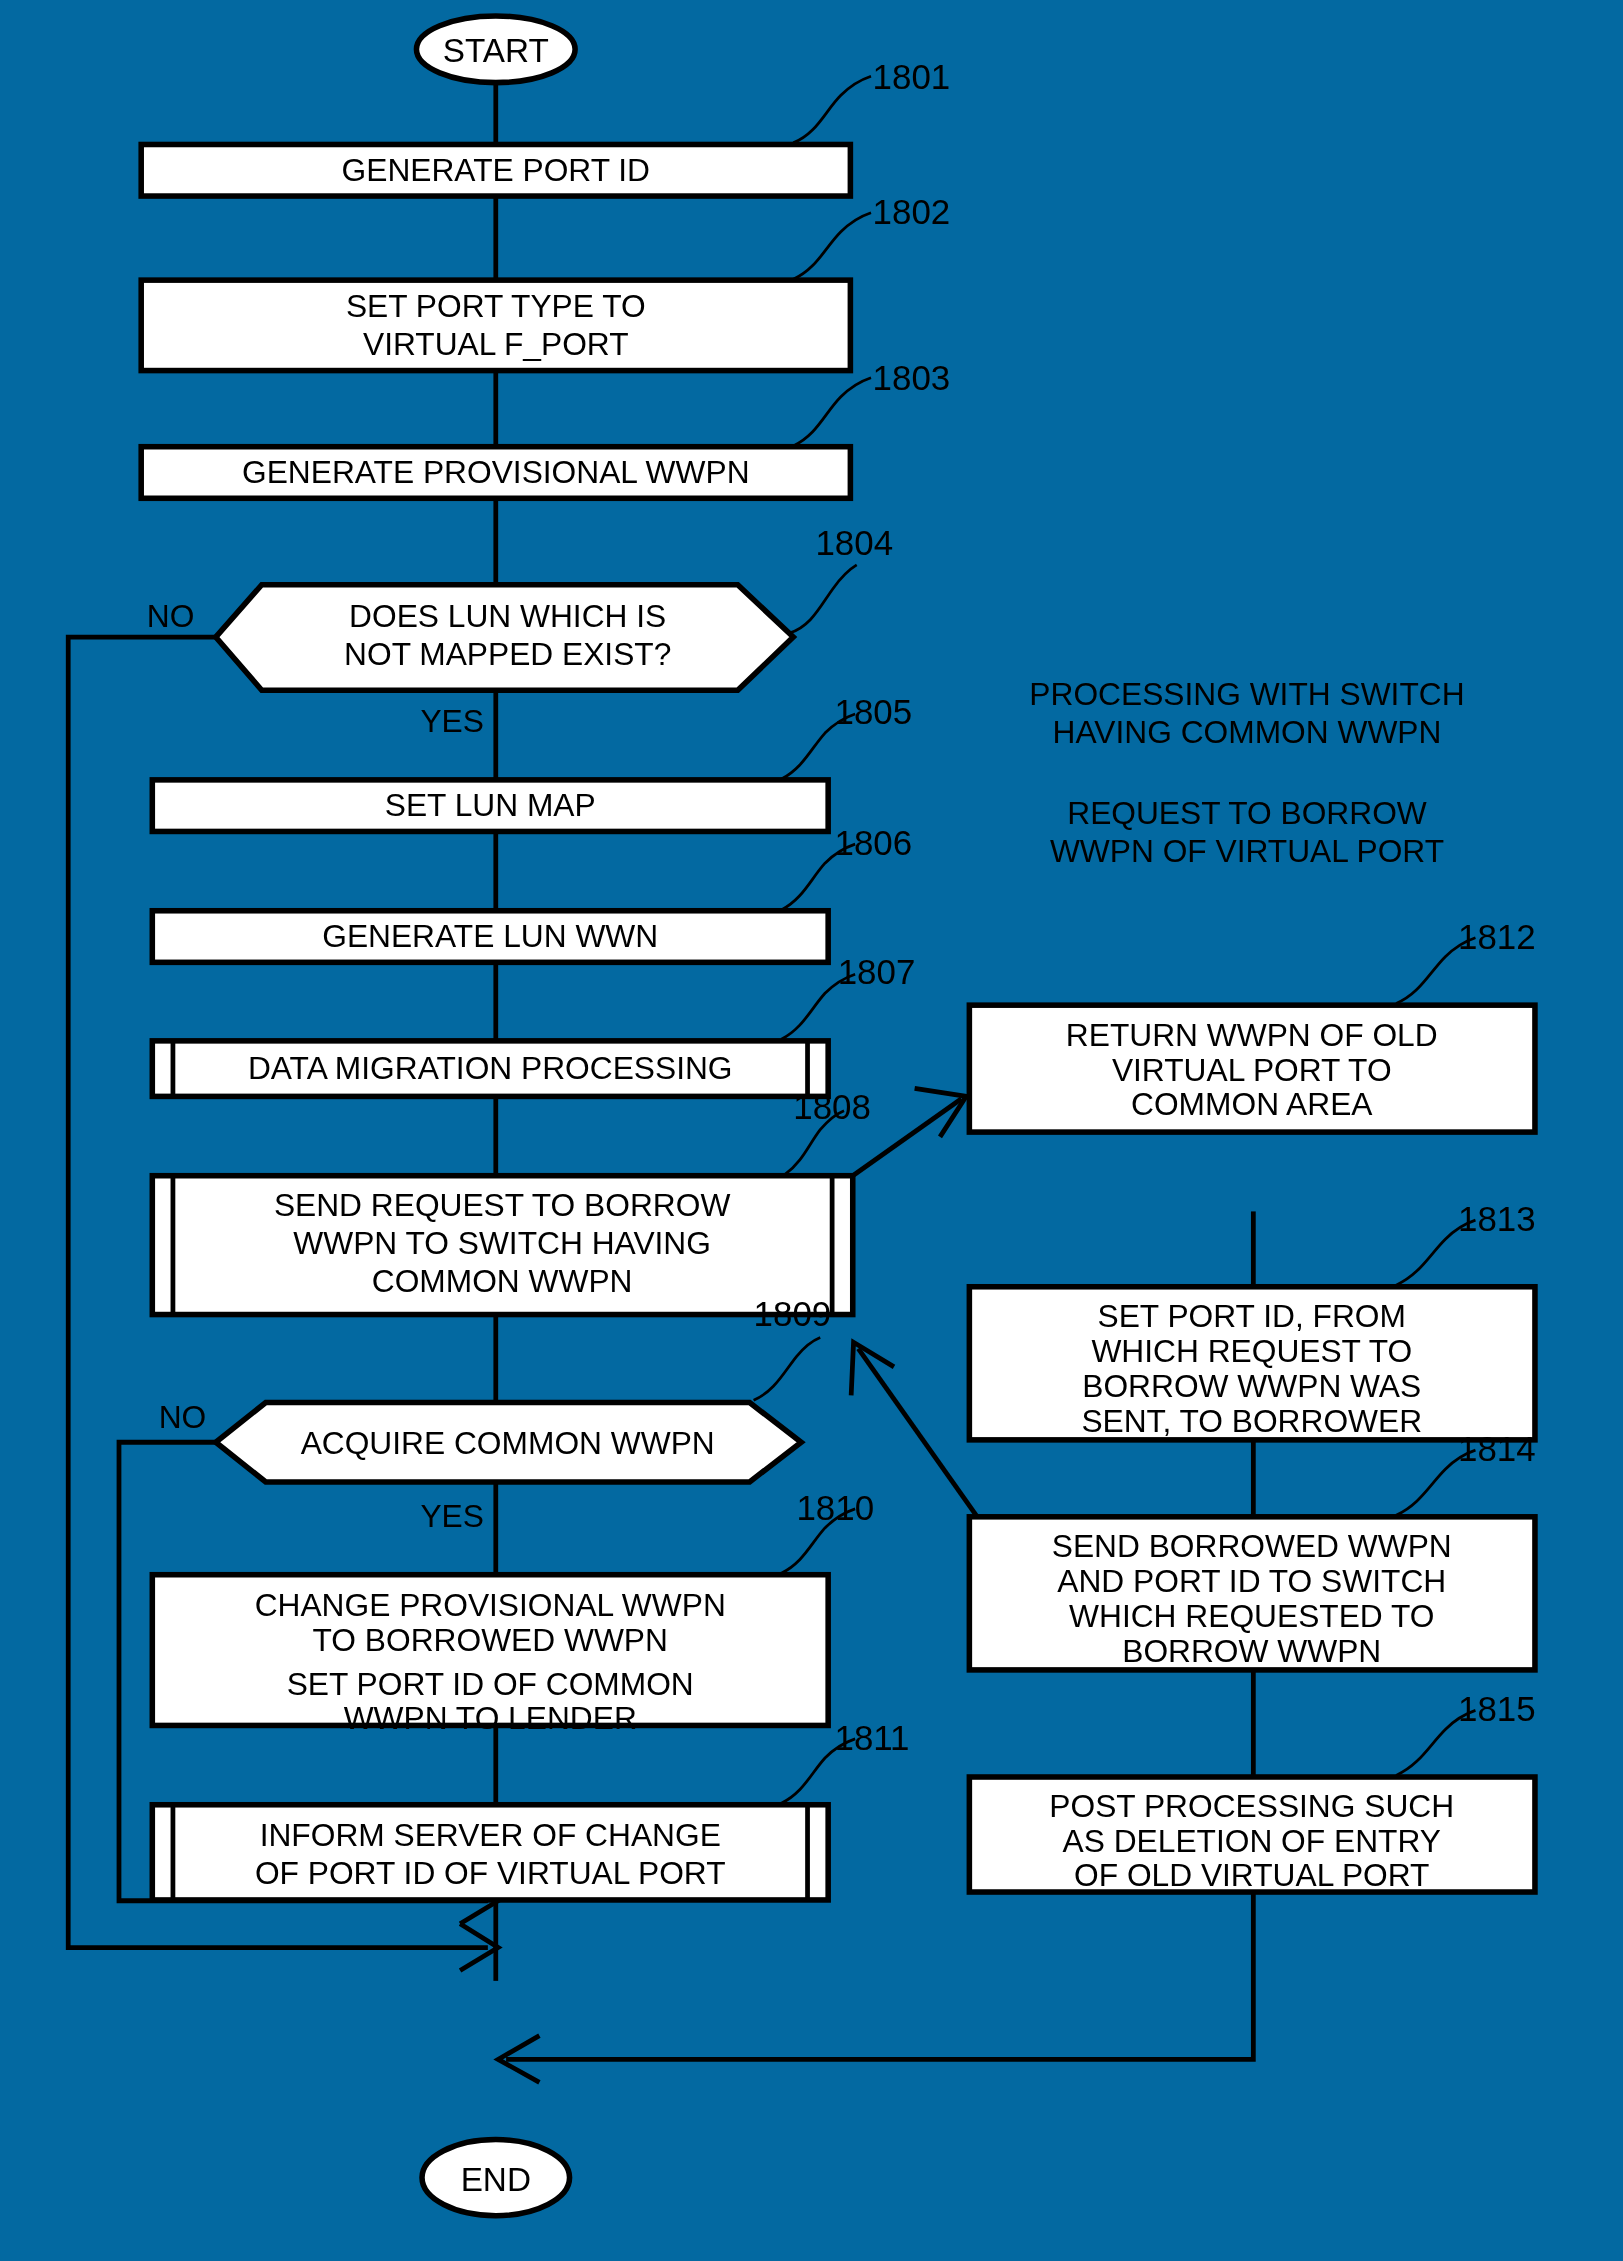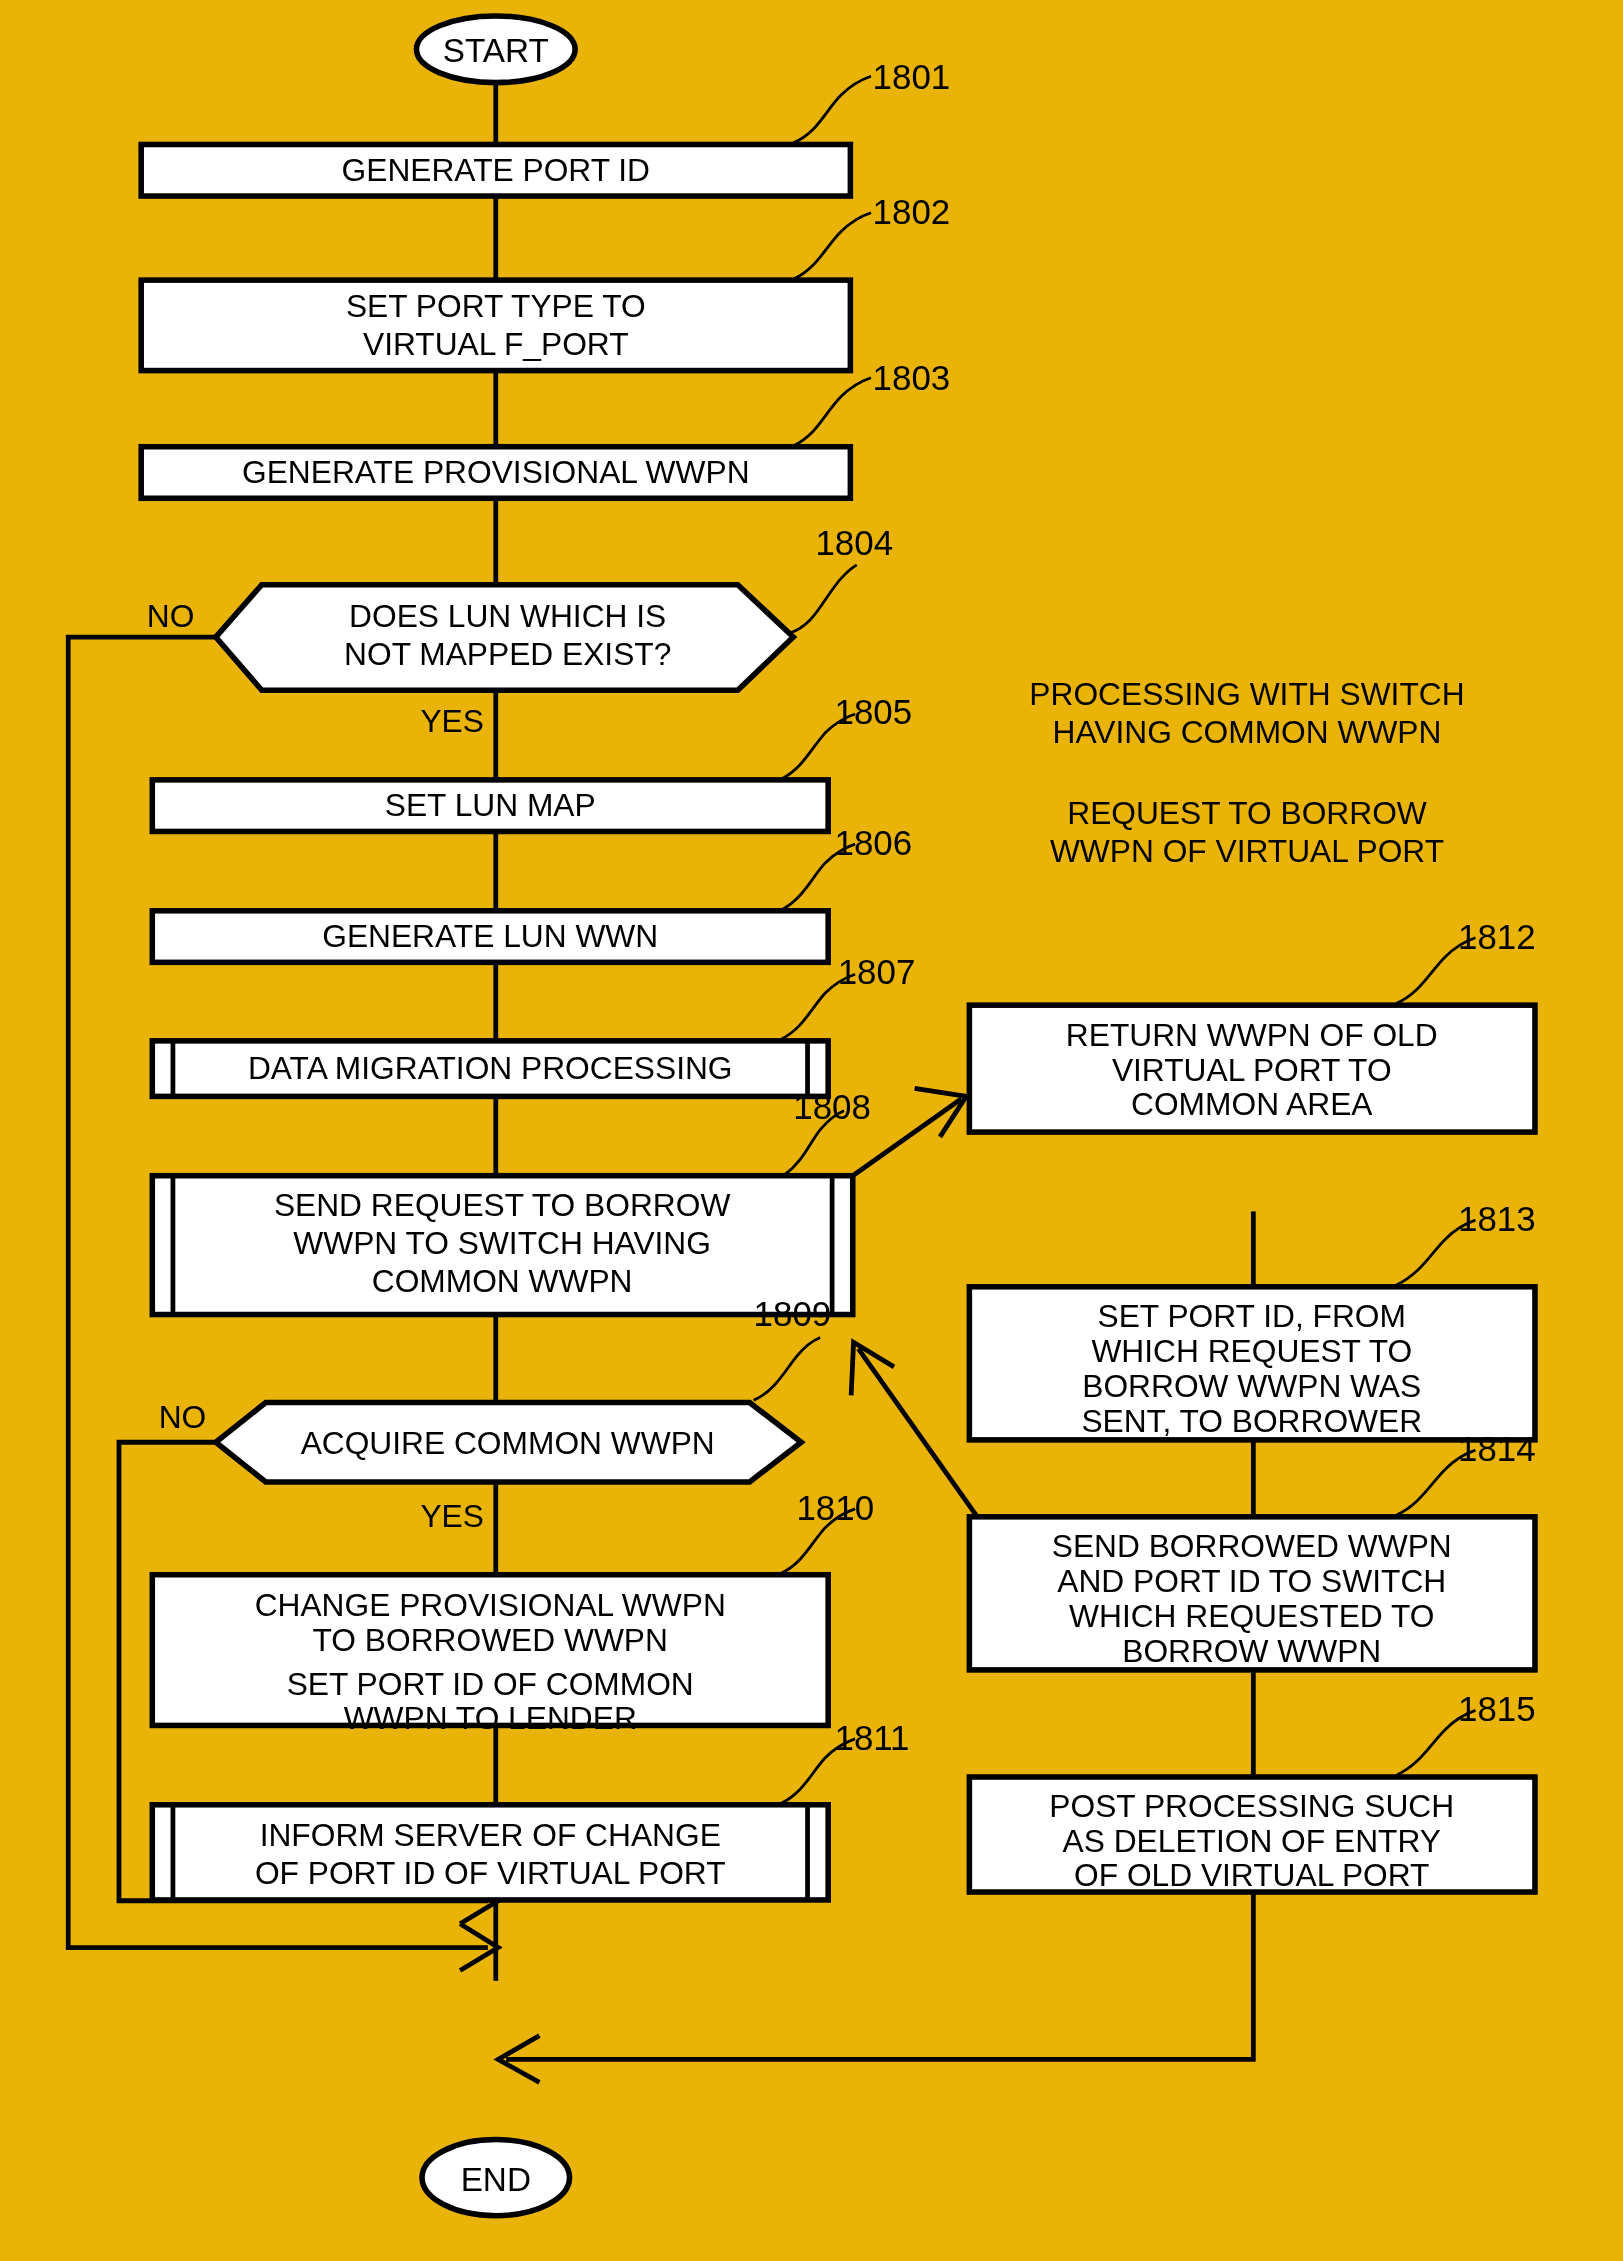--- a/index.html
+++ b/index.html
@@ -5,21 +5,21 @@
 <style>
   html, body {
     margin: 0;
     padding: 0;
     background: #ffffff;
   }
   #page {
     position: relative;
     width: 1623px;
     height: 2261px;
-    background: #eab308;
+    background: #0369a1;
     overflow: hidden;
     font-family: "Liberation Sans", sans-serif;
   }
   svg.diagram {
     position: absolute;
     left: 0;
     top: 0;
     width: 1623px;
     height: 2261px;
     display: block;

